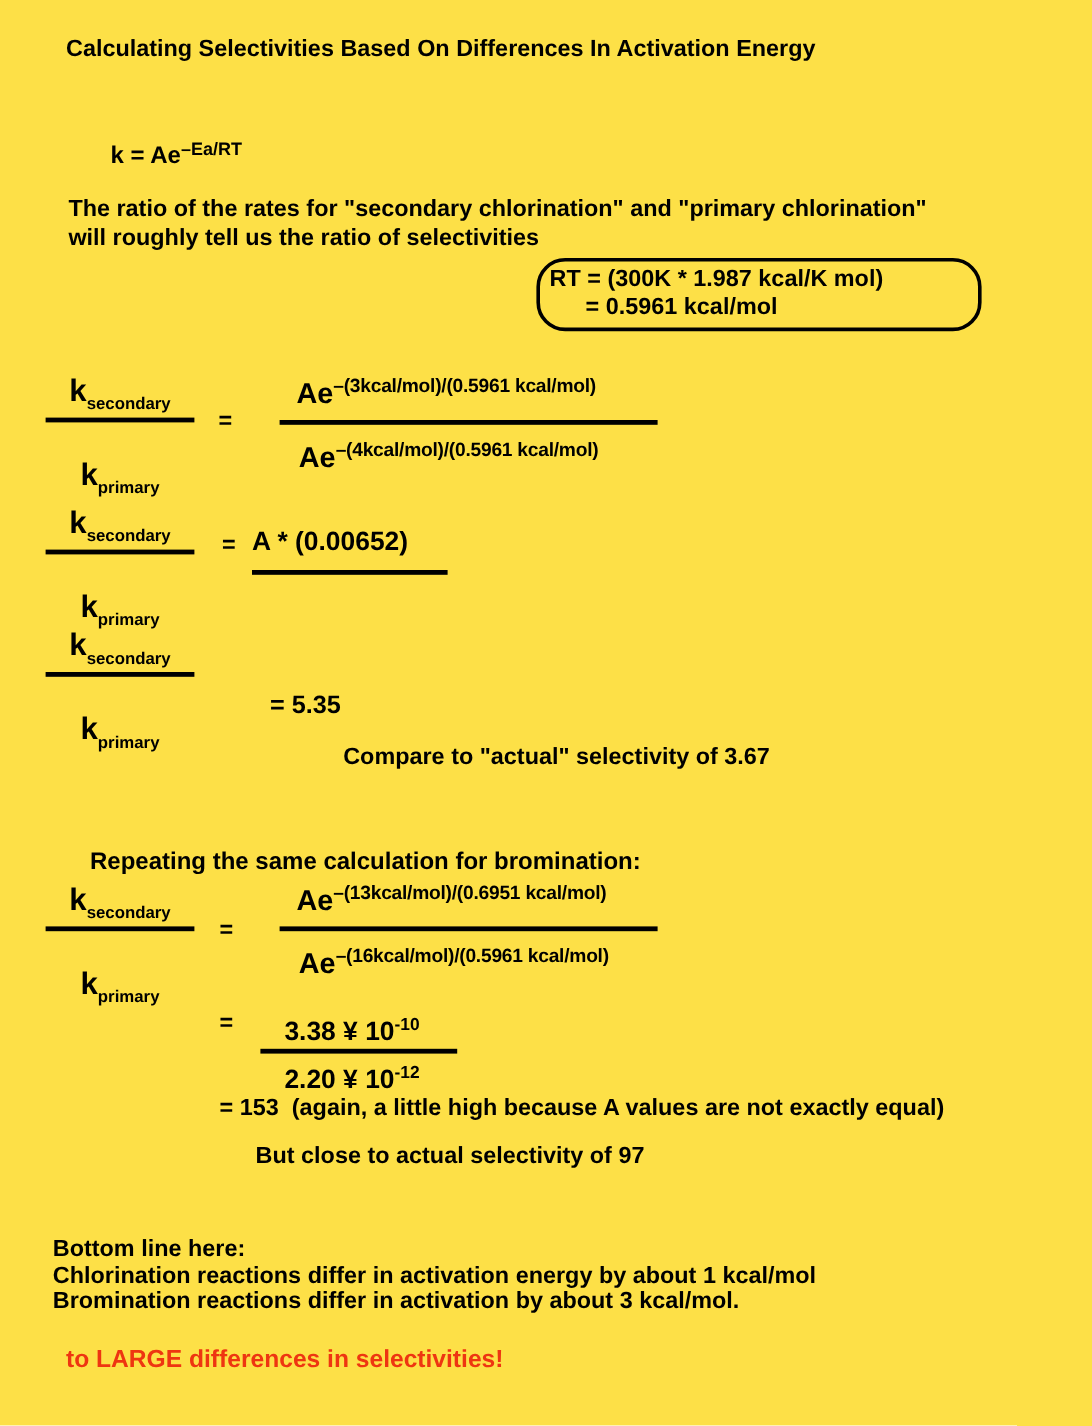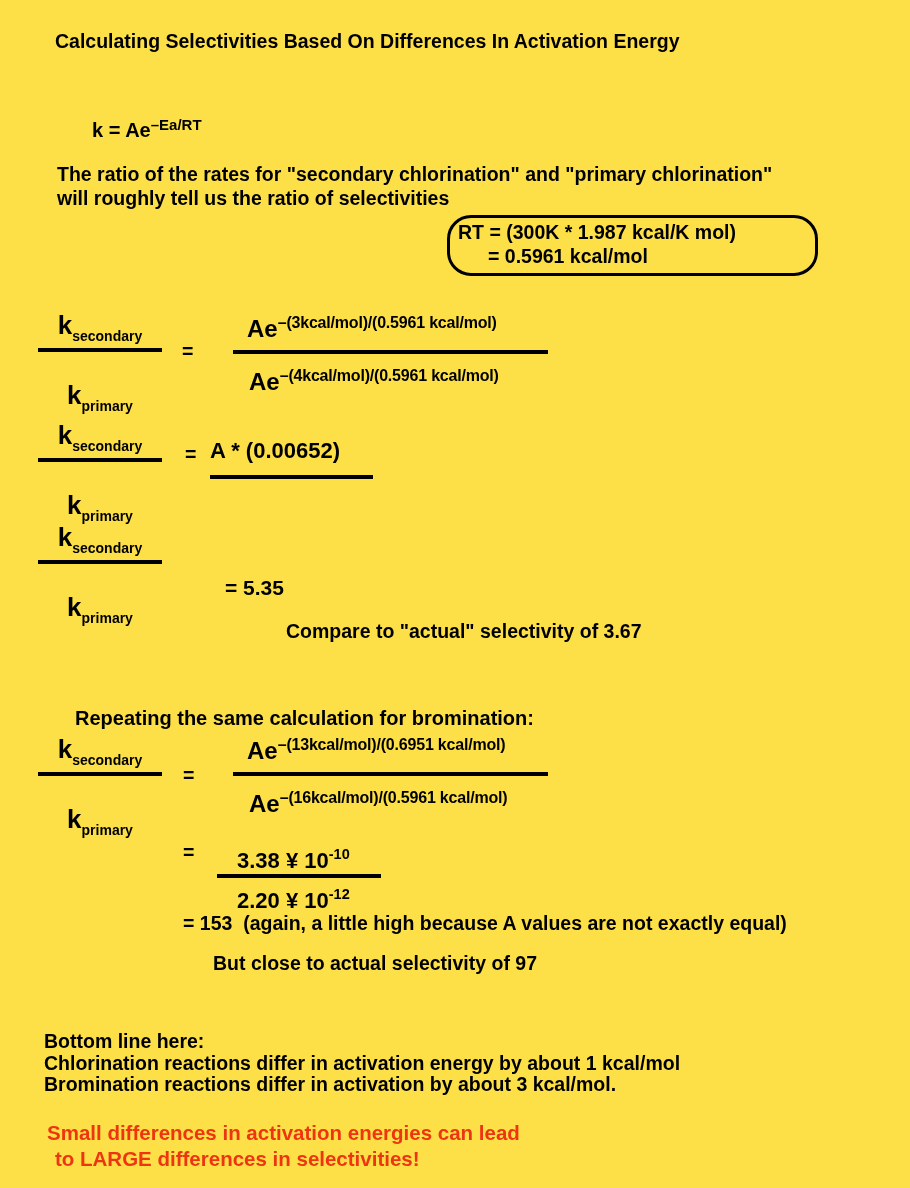--- a/index.html
+++ b/index.html
@@ -139,17 +139,16 @@
   <div class="abs t19 ws-pre" style="left:183px;top:912px;">= 153  (again, a little high because A values are not exactly equal)</div>
   <div class="abs t19" style="left:213px;top:952px;">But close to actual selectivity of 97</div>
 
   <div class="abs t19 bottom" style="left:44px;top:1031px;">
     <div>Bottom line here:</div>
     <div>Chlorination reactions differ in activation energy by about 1 kcal/mol</div>
     <div>Bromination reactions differ in activation by about 3 kcal/mol.</div>
   </div>
 
   <div class="abs red" style="left: 47px; top: 1120px; color: rgb(238, 53, 17);">
-    <div>Small differences in activation energies can lead</div>
     <div class="l2">to LARGE differences in selectivities!</div>
   </div>
 
 </div>
 
 </body></html>

